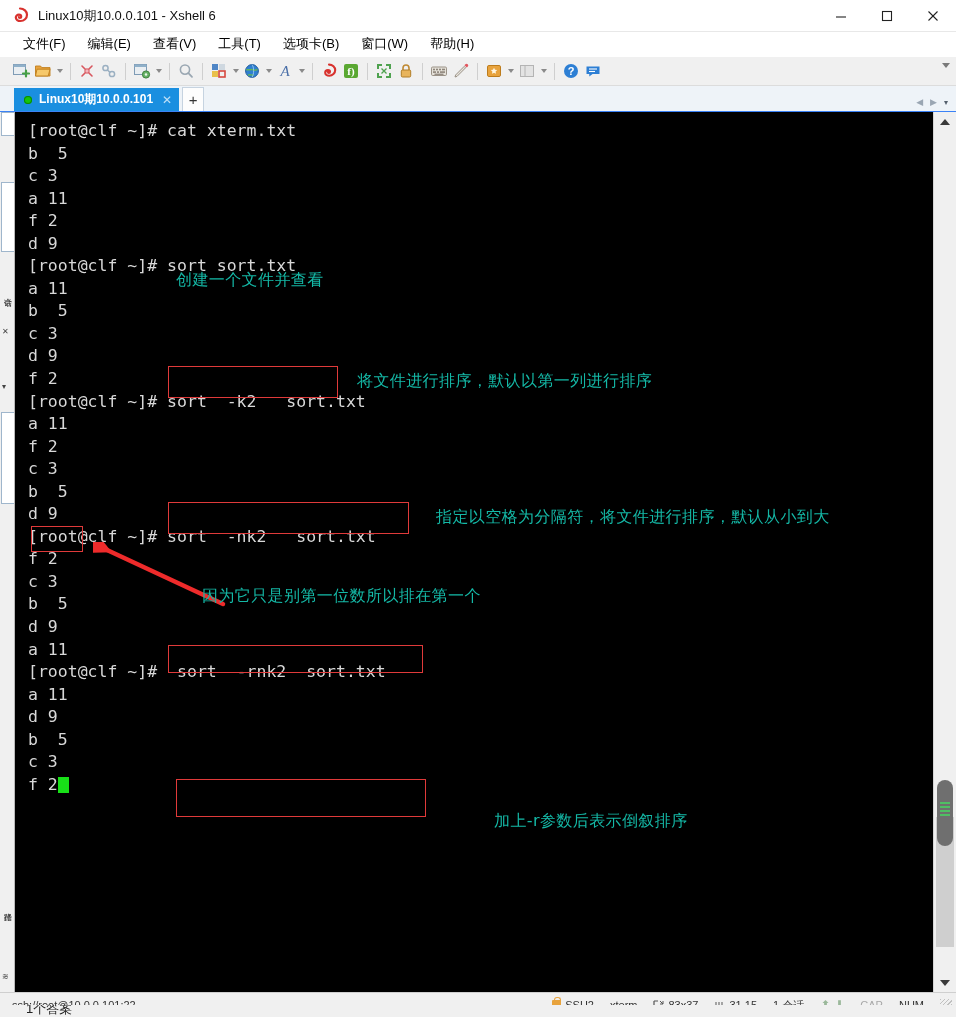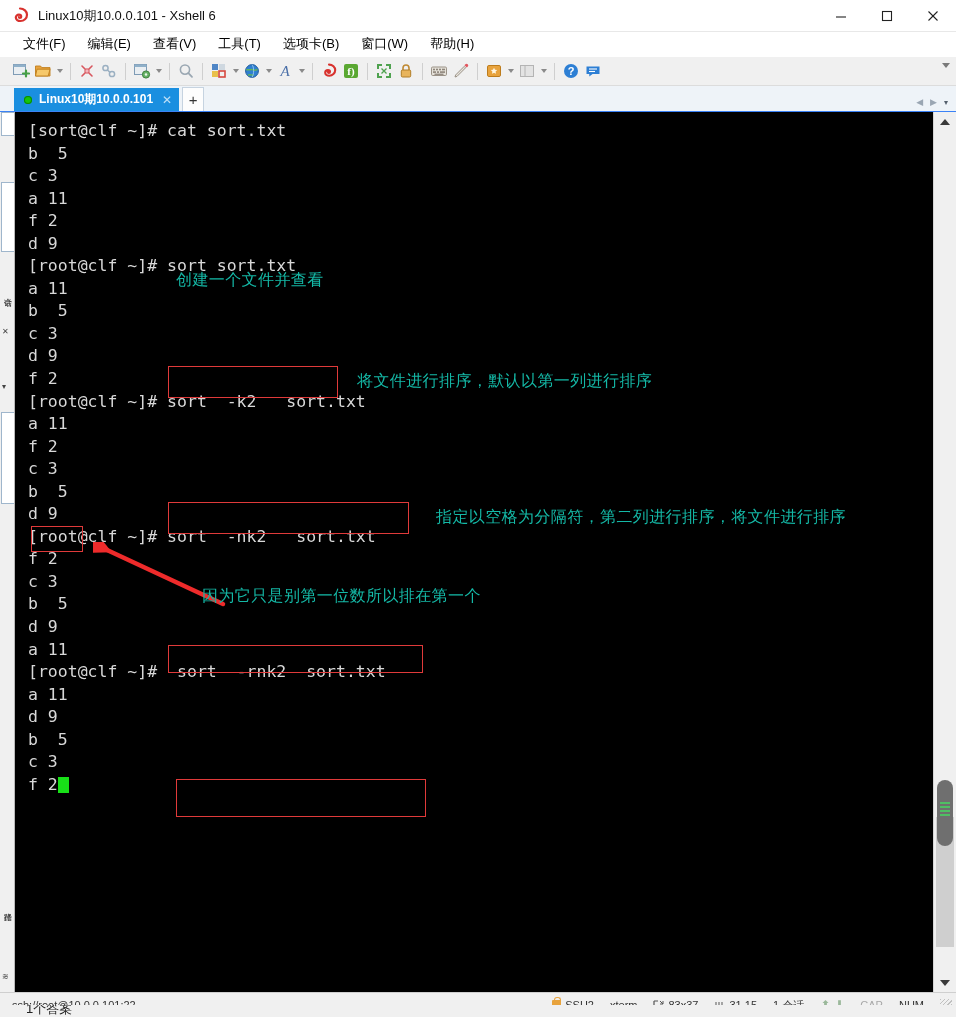--- a/index.html
+++ b/index.html
@@ -373,21 +373,21 @@
       <div class="strip-mark" style="top:215px;">✕</div>
       <div class="strip-mark" style="top:270px;">▾</div>
       <div class="strip-panel" style="top:300px;height:90px;"></div>
       <div class="strip-vtext" style="top:795px;">路径</div>
       <div class="strip-mark" style="top:860px;">≋</div>
 
     </div>
 
     <div class="term">
 
-      <div class="termtext"><span>[sort@clf ~]# cat sort.txt</span>
+      <div class="termtext"><span>[root@clf ~]# cat xterm.txt</span>
 <span>b  5</span>
 <span>c 3</span>
 <span>a 11</span>
 <span>f 2</span>
 <span>d 9</span>
 <span>[root@clf ~]# sort sort.txt</span>
 <span>a 11</span>
 <span>b  5</span>
 <span>c 3</span>
 <span>d 9</span>
@@ -421,22 +421,23 @@
         <defs>
           <marker id="ah" markerWidth="7" markerHeight="7" refX="1.2" refY="3.5" orient="auto">
             <path d="M7,0 L0,3.5 L7,7 z" fill="#ee2b2b"></path>
           </marker>
         </defs>
         <line x1="130" y1="62" x2="14" y2="8" stroke="#ee2b2b" stroke-width="4.5" marker-end="url(#ah)" stroke-linecap="round"></line>
       </svg>
 
       <div class="ann" style="left:161px;top:158px;">创建一个文件并查看</div>
       <div class="ann" style="left:342px;top:259px;">将文件进行排序，默认以第一列进行排序</div>
-      <div class="ann" style="left:421px;top:395px;">指定以空格为分隔符，第二列进行排序，将文件进行排序</div>
+      <div class="ann" style="left:421px;top:395px;">指定以空格为分隔符，将文件进行排序，默认从小到大</div>
       <div class="ann" style="left:187px;top:474px;">因为它只是别第一位数所以排在第一个</div>
+      <div class="ann" style="left:479px;top:699px;">加上-r参数后表示倒叙排序</div>
     </div>
 
     <div class="vscroll">
       <div class="vs-btn vs-up" style="top:0;">
           <i></i>
         </div>
       <div class="vs-track-low" style="top:705px;height:130px;"></div>
       <div class="vs-thumb" style="top:668px;height:66px;">
         <div class="grip"></div>
       </div>

